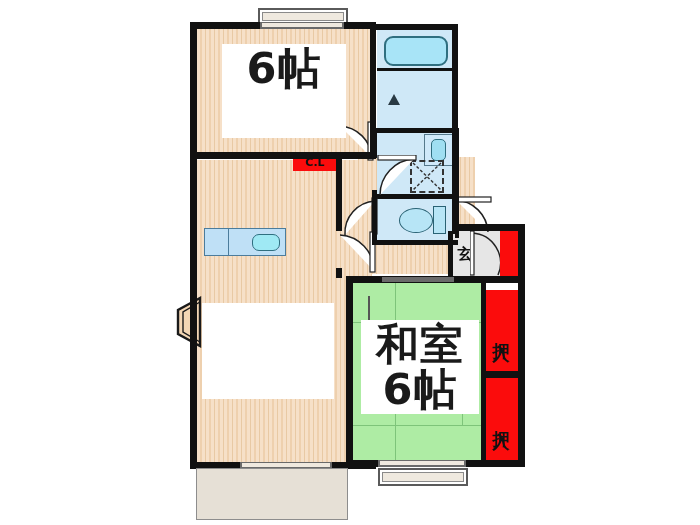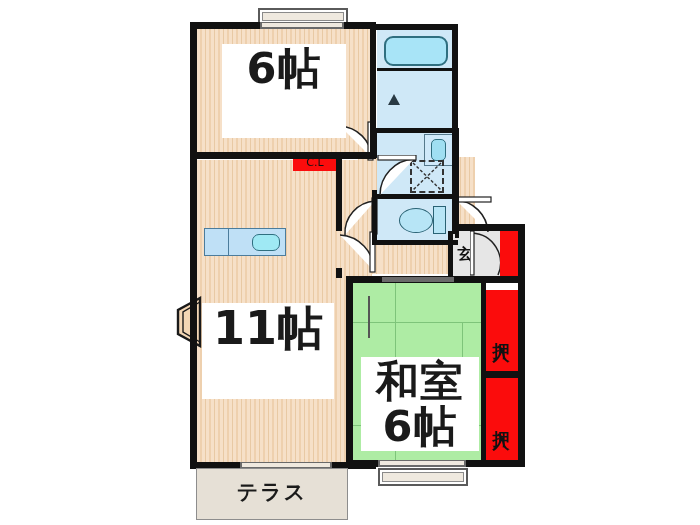--- a/index.html
+++ b/index.html
@@ -52,21 +52,21 @@
     background: #ffffff;
   }
   .lbl-yoshitsu { font-size: 43px; letter-spacing: 1px; }
   .lbl-ldk { font-size: 46px; letter-spacing: 0px; }
   .lbl-washitsu { font-size: 43px; letter-spacing: 1px; }
   .lbl-terrace {
     font-size: 21px; letter-spacing: 2px; font-weight: 700;
     background: transparent; color: #1a1a1a;
   }
   .lbl-cl {
-    font-size: 11px; font-weight: 400; color: #111111;
+    font-size: 11px; font-weight: 700; color: #111111;
     text-align: center; letter-spacing: 0px; line-height: 1;
     background: transparent;
   }
   .lbl-genkan {
     font-size: 15px; font-weight: 700; color: #111; background: transparent;
     text-align: center; line-height: 1;
   }
   .lbl-oshiire {
     font-size: 17px; font-weight: 700; color: #111111;
     writing-mode: vertical-rl; text-orientation: upright;
@@ -249,30 +249,26 @@
   <div class="abs" style="left:242px; top:463px; width:88px; height:4px; background:#efe9df;"></div>
 
   <div class="abs sash-bar" style="left:378px; top:460px; width:88px; height:7px;"></div>
   <div class="abs" style="left:380px; top:461px; width:84px; height:4px; background:#efe9df;"></div>
   <div class="abs sash-outer" style="left:378px; top:468px; width:90px; height:18px;"></div>
   <div class="abs sash-inner" style="left:382px; top:472px; width:82px; height:10px;"></div>
 
   <div class="abs sash-bar" style="left:382px; top:277px; width:72px; height:5px;"></div>
 
   <div class="abs terrace-floor" style="left:196px; top:468px; width:152px; height:52px; border:1px solid #8d8d8d;"></div>
-  <div class="abs lbl-terrace roomlabel" style="left:196px; top:482px; width:152px; height:24px; background:transparent;">
-    <span>テラス</span>
-  </div>
 
   <div class="abs roomlabel lbl-yoshitsu" style="left:222px; top:44px; width:124px; height:94px; padding-top:2px;">
     <div>6帖</div>
   </div>
 
   <div class="abs roomlabel lbl-ldk" style="left:202px; top:303px; width:132px; height:96px; padding-top:2px;">
-    <div>11帖</div>
   </div>
 
-  <div class="abs roomlabel lbl-washitsu" style="left:361px; top:320px; width:118px; height:94px; padding-top:2px;margin-top:37px;">
+  <div class="abs roomlabel lbl-washitsu" style="left:361px; top:320px; width:118px; height:94px; padding-top:2px;">
     <div>和室</div>
     <div>6帖</div>
   </div>
 
 </div>
 
 </body></html>

